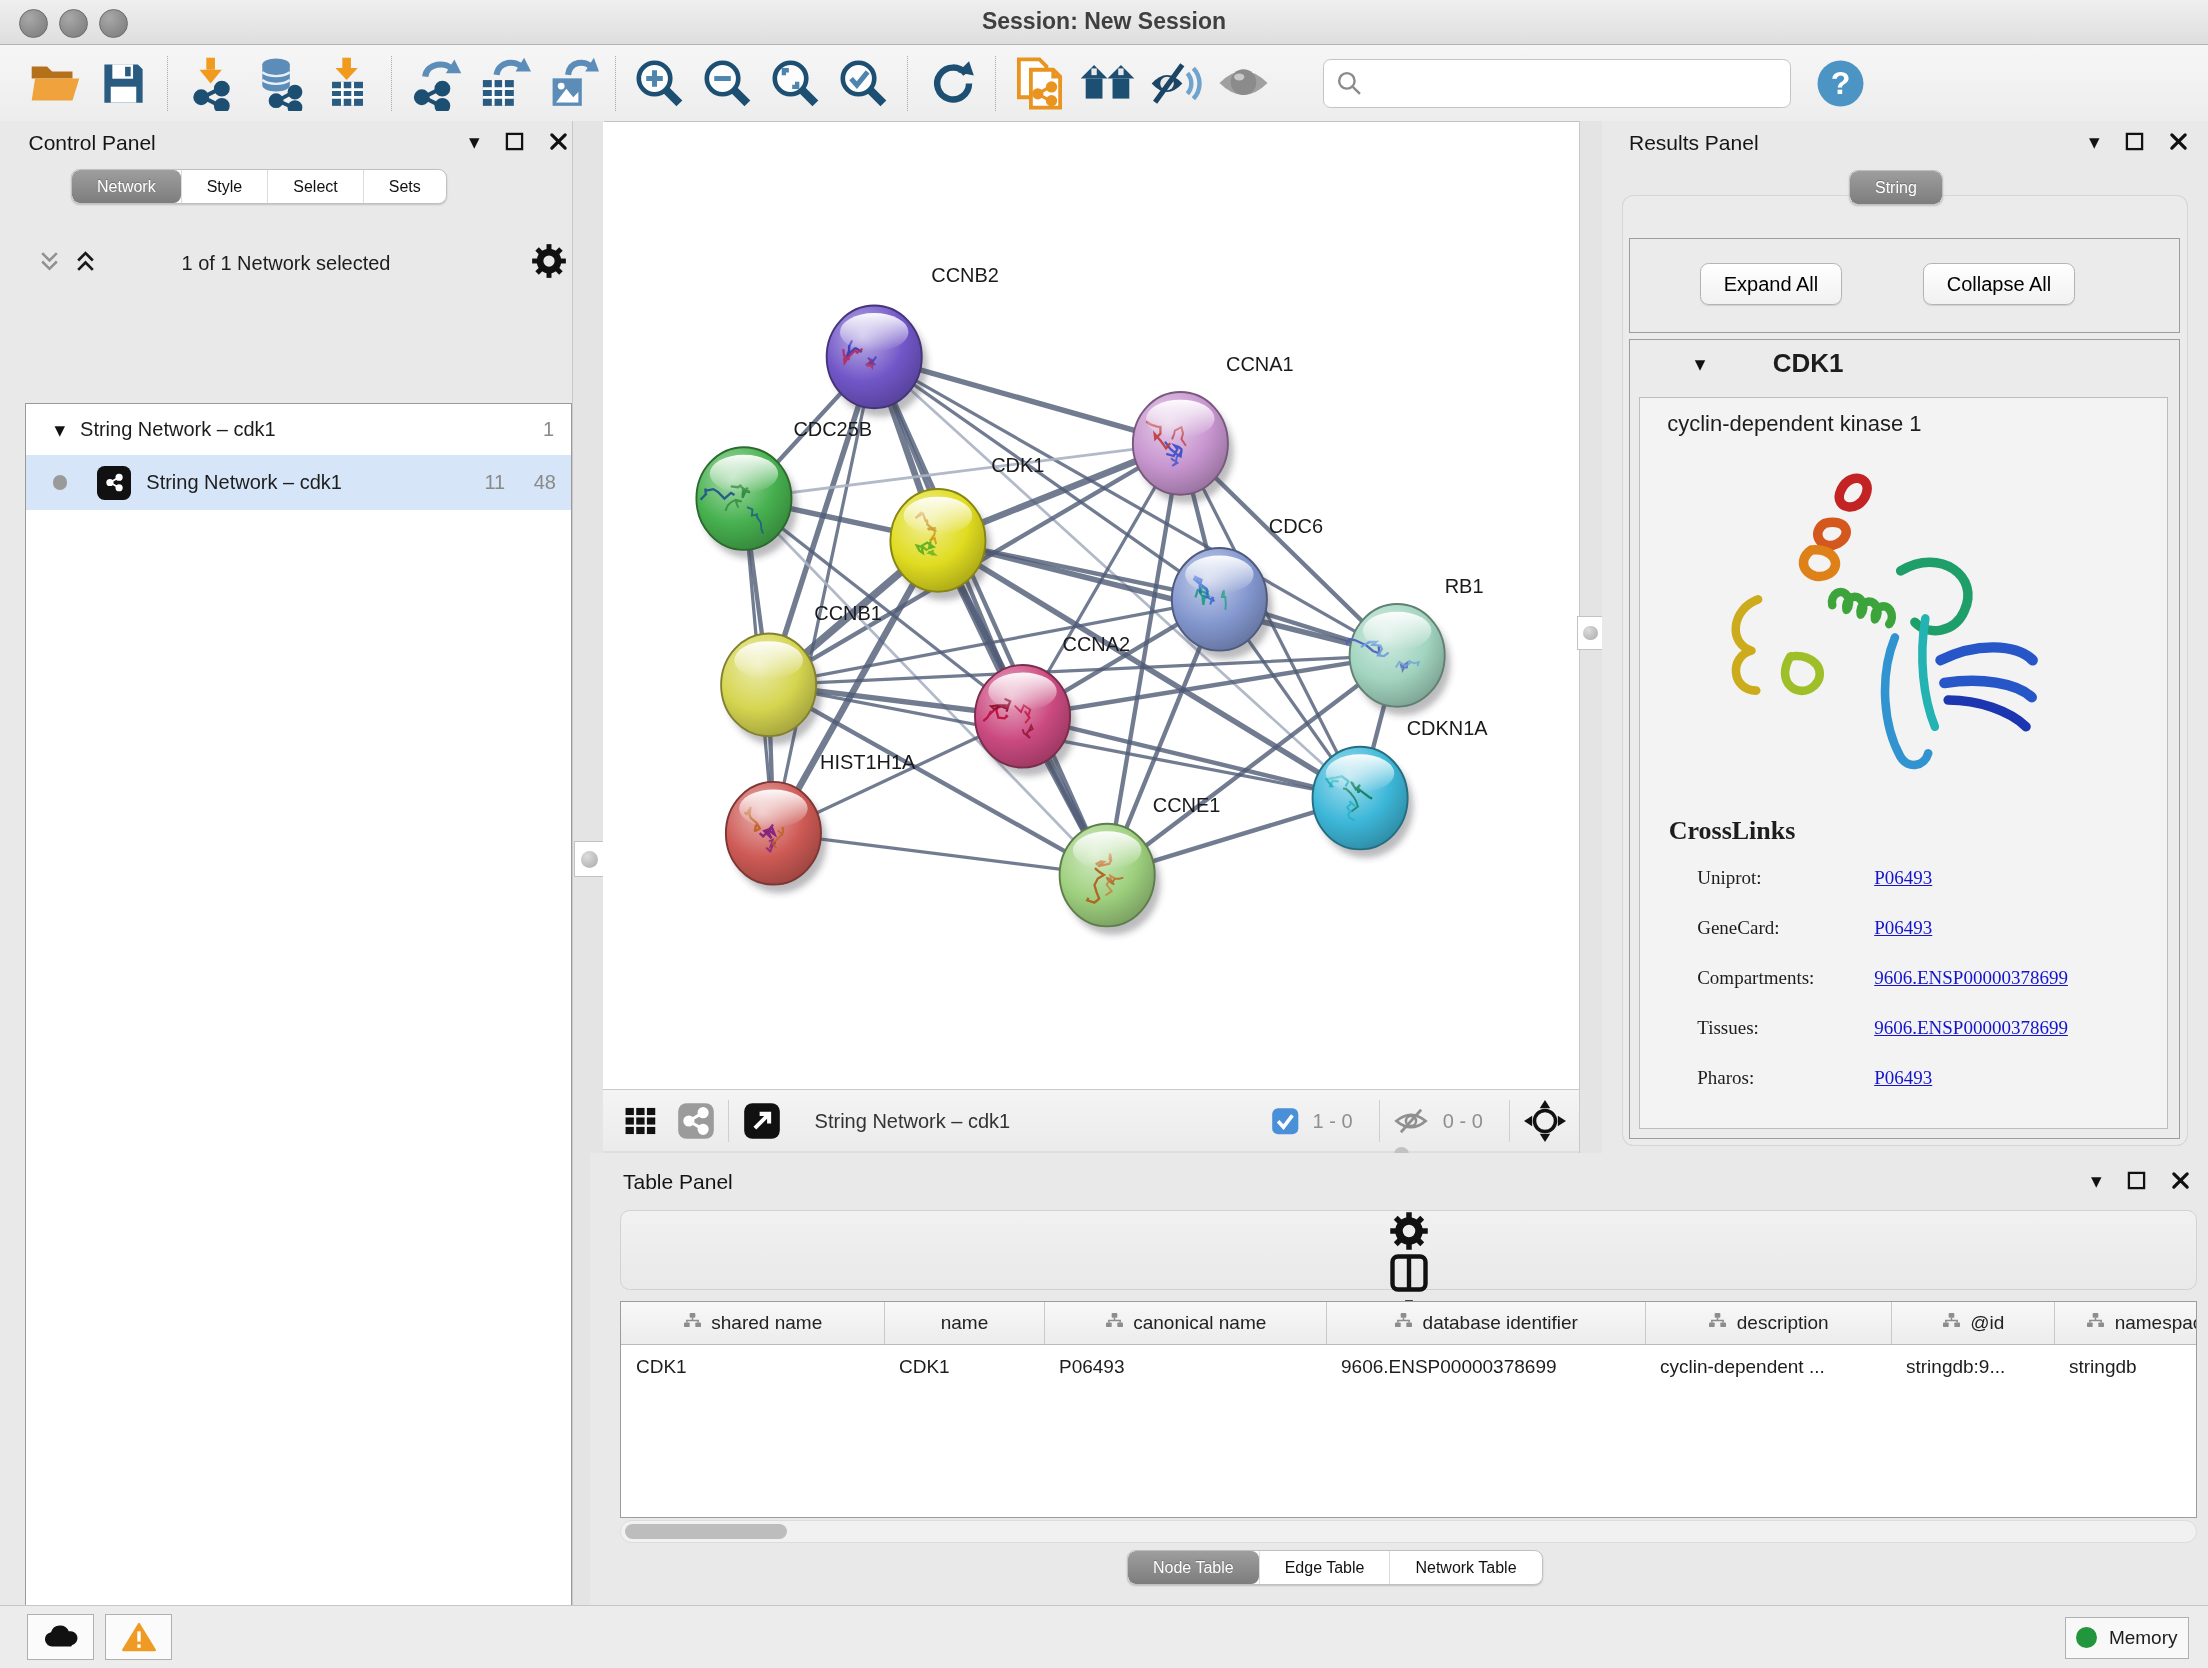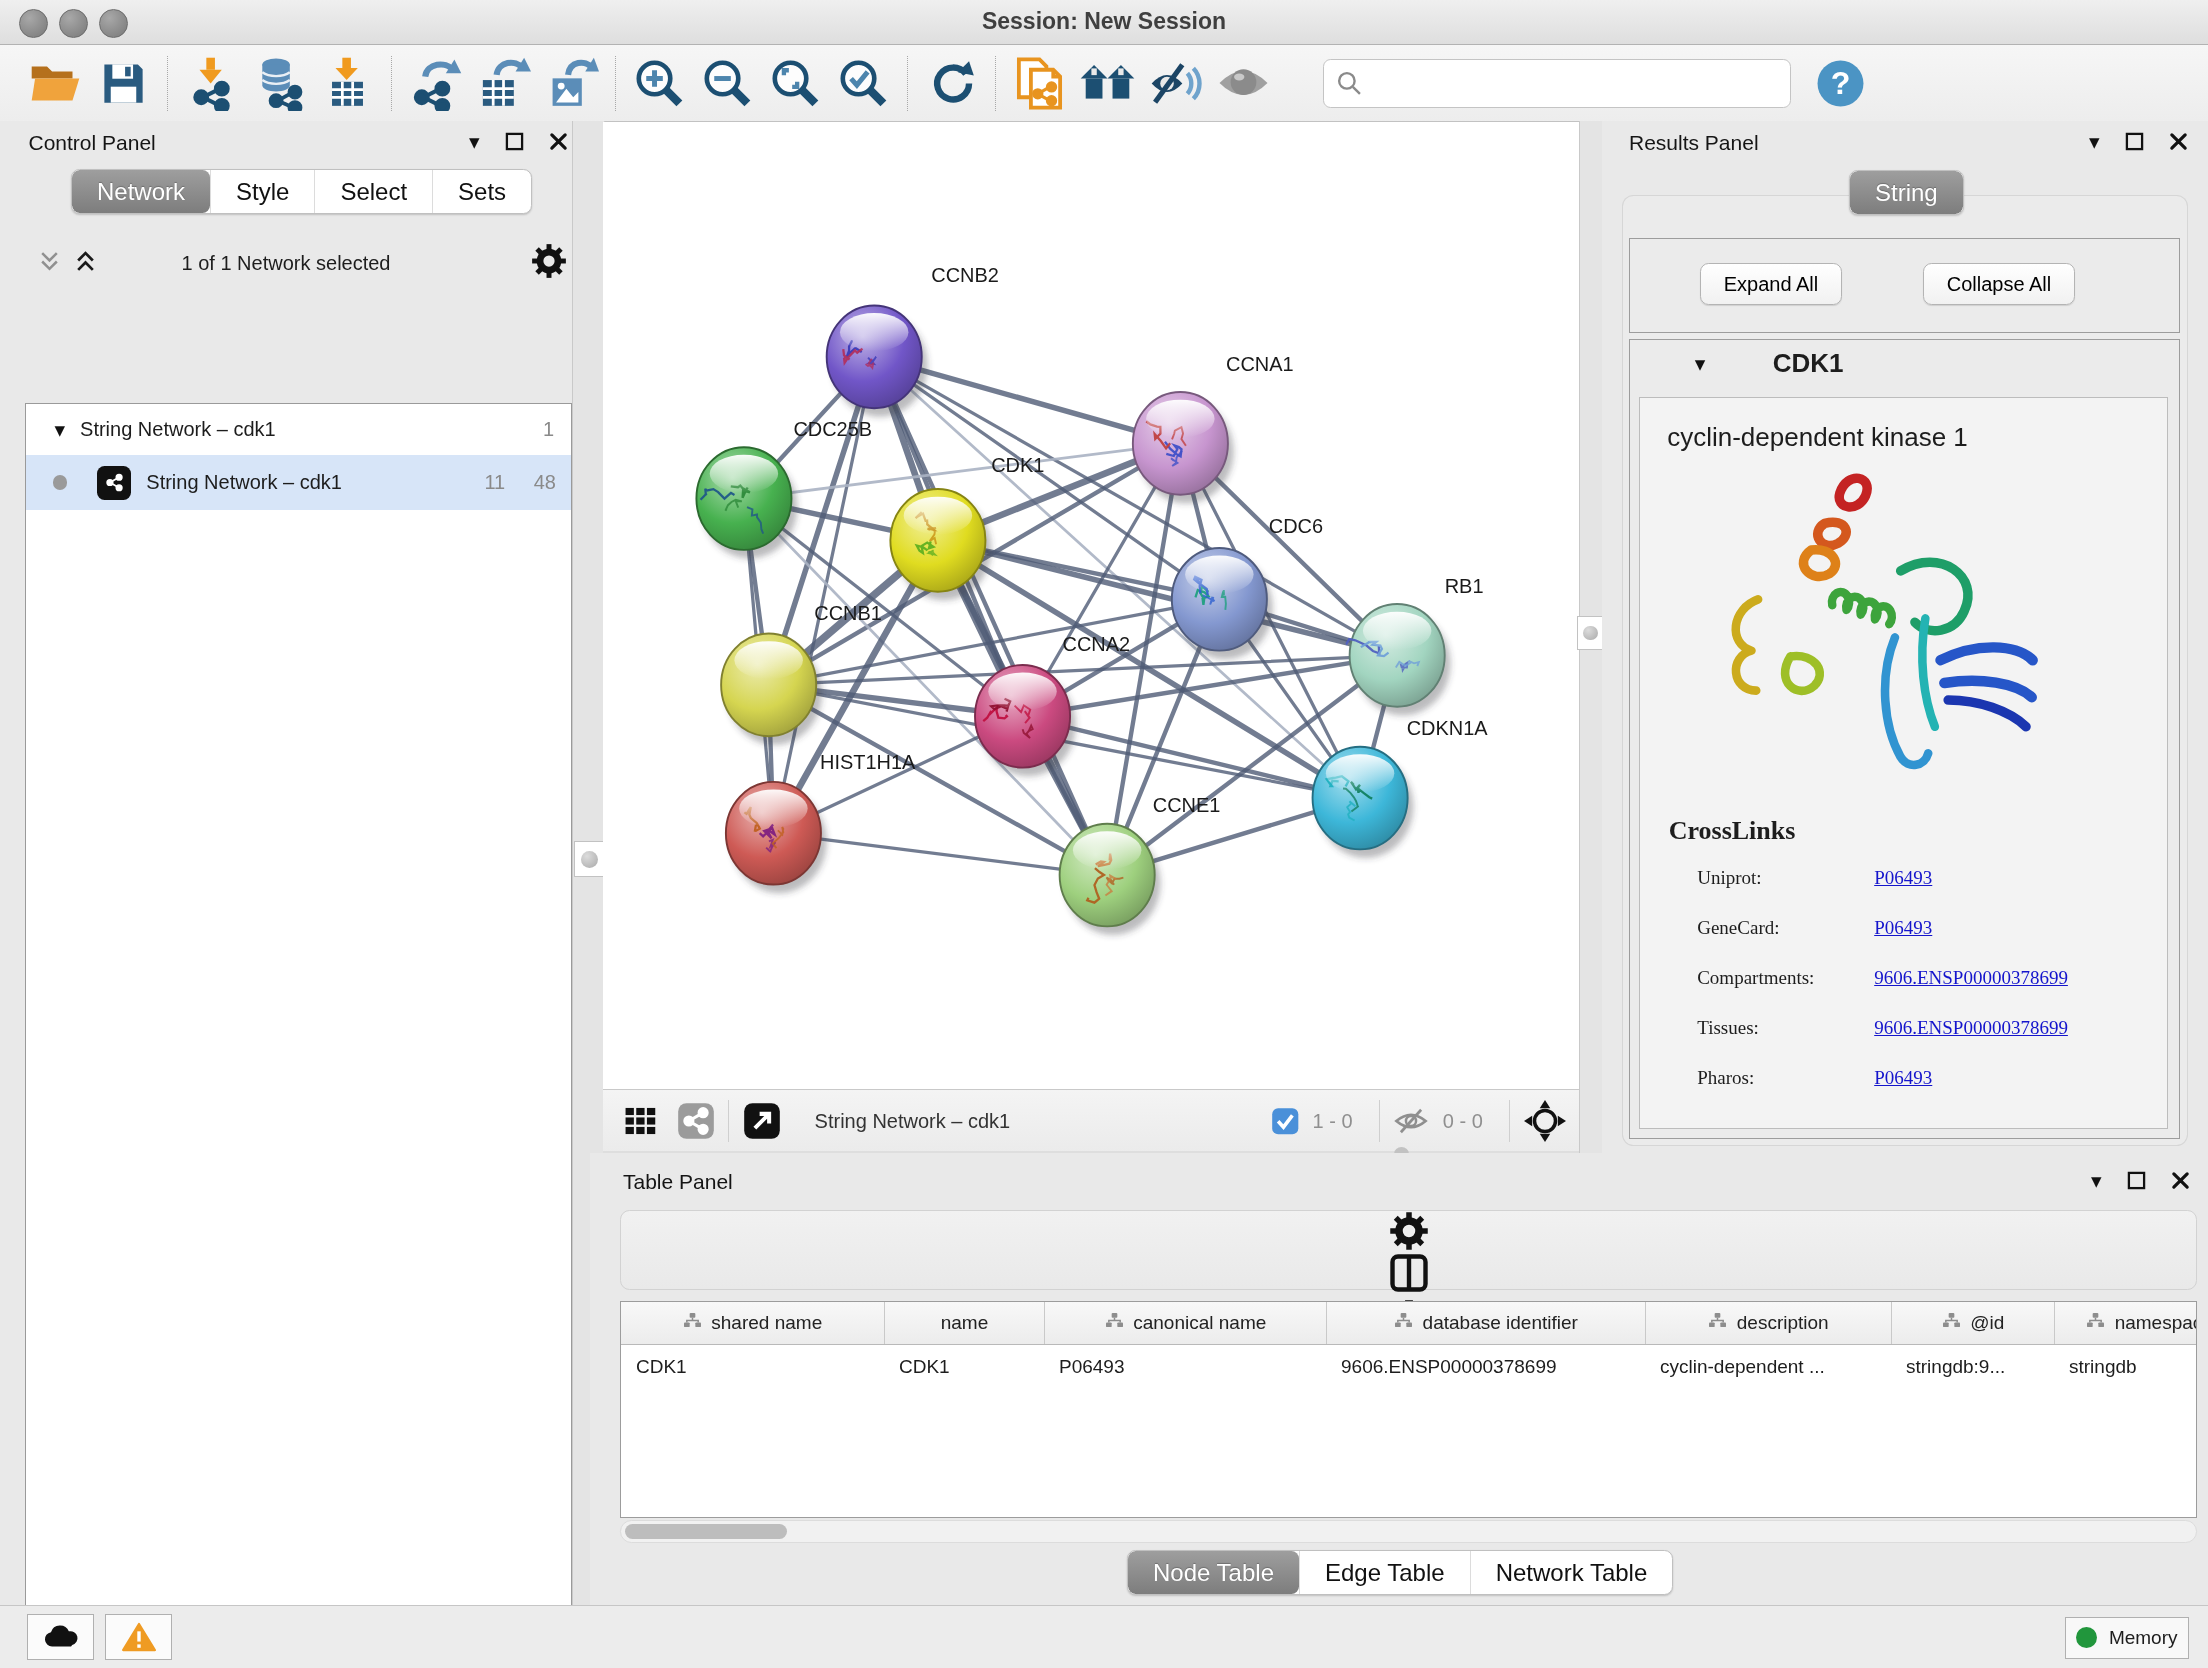--- a/index.html
+++ b/index.html
@@ -20,21 +20,21 @@
   .searchbox{width:468px;height:49px;background:#fff;border:1.9px solid #c4c4c4;border-radius:7.6px;
              display:flex;align-items:center;padding-left:11.4px;box-sizing:border-box;margin-left:46px;}
   .searchbox input{border:none;outline:none;font-size:20px;flex:1;background:transparent;
                    font-family:"Liberation Sans",sans-serif;}
   
   .panel-head{font-size:21px;color:#151515;}
   .win-ctrl{display:flex;align-items:center;gap:25px;}
   .tri{font-size:21px;color:#111;line-height:1;}
   .seg{display:inline-flex;background:#fff;border:1px solid #c0c0c0;border-radius:8.6px;overflow:hidden;
        box-shadow:0 1px 1.9px rgba(0,0,0,.18);}
-  .seg span{padding:7.6px 25px;font-size:24px;color:#111;border-left:1px solid #dcdcdc;white-space:nowrap;text-align:right;}
+  .seg span{padding:7.6px 25px;font-size:16px;color:#111;border-left:1px solid #dcdcdc;white-space:nowrap;text-align:right;}
   .seg span:first-child{border-left:none;}
   .seg span.active{background:linear-gradient(#9e9e9e,#7d7d7d);color:#fff;border-radius:7.6px;
                    text-shadow:0 -1px 1px rgba(0,0,0,.25);}
   
   .cp-bg{left:0;top:121px;width:572px;height:1485px;background:#e9e9e9;}
   .tree-box{left:25px;top:282px;width:547px;height:1291px;background:#fff;border:1.9px solid #9a9a9a;box-sizing:border-box;}
   .tree-row{position:absolute;left:0;width:100%;height:51px;display:flex;align-items:center;font-size:20px;}
   .tree-row .cnt{color:#8a8a8a;}
   .sel-row{background:#d7e5f8;}
   .share-badge{width:34px;height:34px;border-radius:7.6px;background:#111;display:flex;align-items:center;justify-content:center;}
@@ -671,21 +671,21 @@
   </div>
   <div class="abs rp-outer">
     <div class="rp-box" style="left:6.7px;top:43px;width:551px;height:95px">
       <button class="btn abs" style="left:70px;top:24px">Expand All</button>
       <button class="btn abs" style="left:293px;top:24px">Collapse All</button>
     </div>
     <div class="rp-box" style="left:6.7px;top:144px;width:551px;height:800px">
       <span class="tri abs" style="left:65px;top:13.3px">▾</span>
       <span class="abs" style="left:143px;top:7.6px;font-size:26px;font-weight:bold">CDK1</span>
       <div class="rp-inner" style="left:9.5px;top:57px;width:529px;height:732px">
-        <div class="abs" style="left:27px;top:24px;font-size:26px">cyclin-dependent kinase 1</div>
+        <div class="abs" style="left:27px;top:13px;font-size:22px">cyclin-dependent kinase 1</div>
         <svg id="ribbon-svg" class="abs" style="left:59px;top:57px" width="371" height="380" viewBox="0 0 390 400">
             <path d="M148 40 c8 -24 36 -18 27 3 c-8 18 -32 14 -27 -3" stroke="#c42323" stroke-width="10" fill="none" stroke-linecap="round" stroke-linejoin="round"></path>
             <path d="M132 72 c-16 10 -3 30 14 21 c16 -9 9 -27 -14 -21" stroke="#d4581e" stroke-width="10" fill="none" stroke-linecap="round" stroke-linejoin="round"></path>
             <path d="M118 100 c-20 14 0 36 19 25 c14 -9 4 -28 -19 -25" stroke="#de8119" stroke-width="10" fill="none" stroke-linecap="round" stroke-linejoin="round"></path>
             <path d="M62 152 c-28 10 -32 46 -7 54 c-24 6 -21 42 5 42" stroke="#ccab1d" stroke-width="9" fill="none" stroke-linecap="round" stroke-linejoin="round"></path>
             <path d="M96 212 c-17 27 8 46 25 31 c14 -13 2 -35 -25 -31" stroke="#9ebf27" stroke-width="9" fill="none" stroke-linecap="round" stroke-linejoin="round"></path>
             <path d="M140 158 a9 11 0 1 1 15 5 a9 11 0 1 1 15 5 a9 11 0 1 1 15 5 a9 11 0 1 1 15 5" stroke="#3da43c" stroke-width="9" fill="none" stroke-linecap="round" stroke-linejoin="round"></path>
             <path d="M212 122 c42 -25 84 6 67 42 c-10 23 -38 27 -52 12" stroke="#1e9e68" stroke-width="10" fill="none" stroke-linecap="round" stroke-linejoin="round"></path>
             <path d="M238 172 c-7 42 -2 84 10 114" stroke="#24b3b3" stroke-width="9" fill="none" stroke-linecap="round" stroke-linejoin="round"></path>
             <path d="M206 192 c-17 42 -12 94 6 126 c8 13 25 10 29 -4" stroke="#3194d1" stroke-width="9" fill="none" stroke-linecap="round" stroke-linejoin="round"></path>

